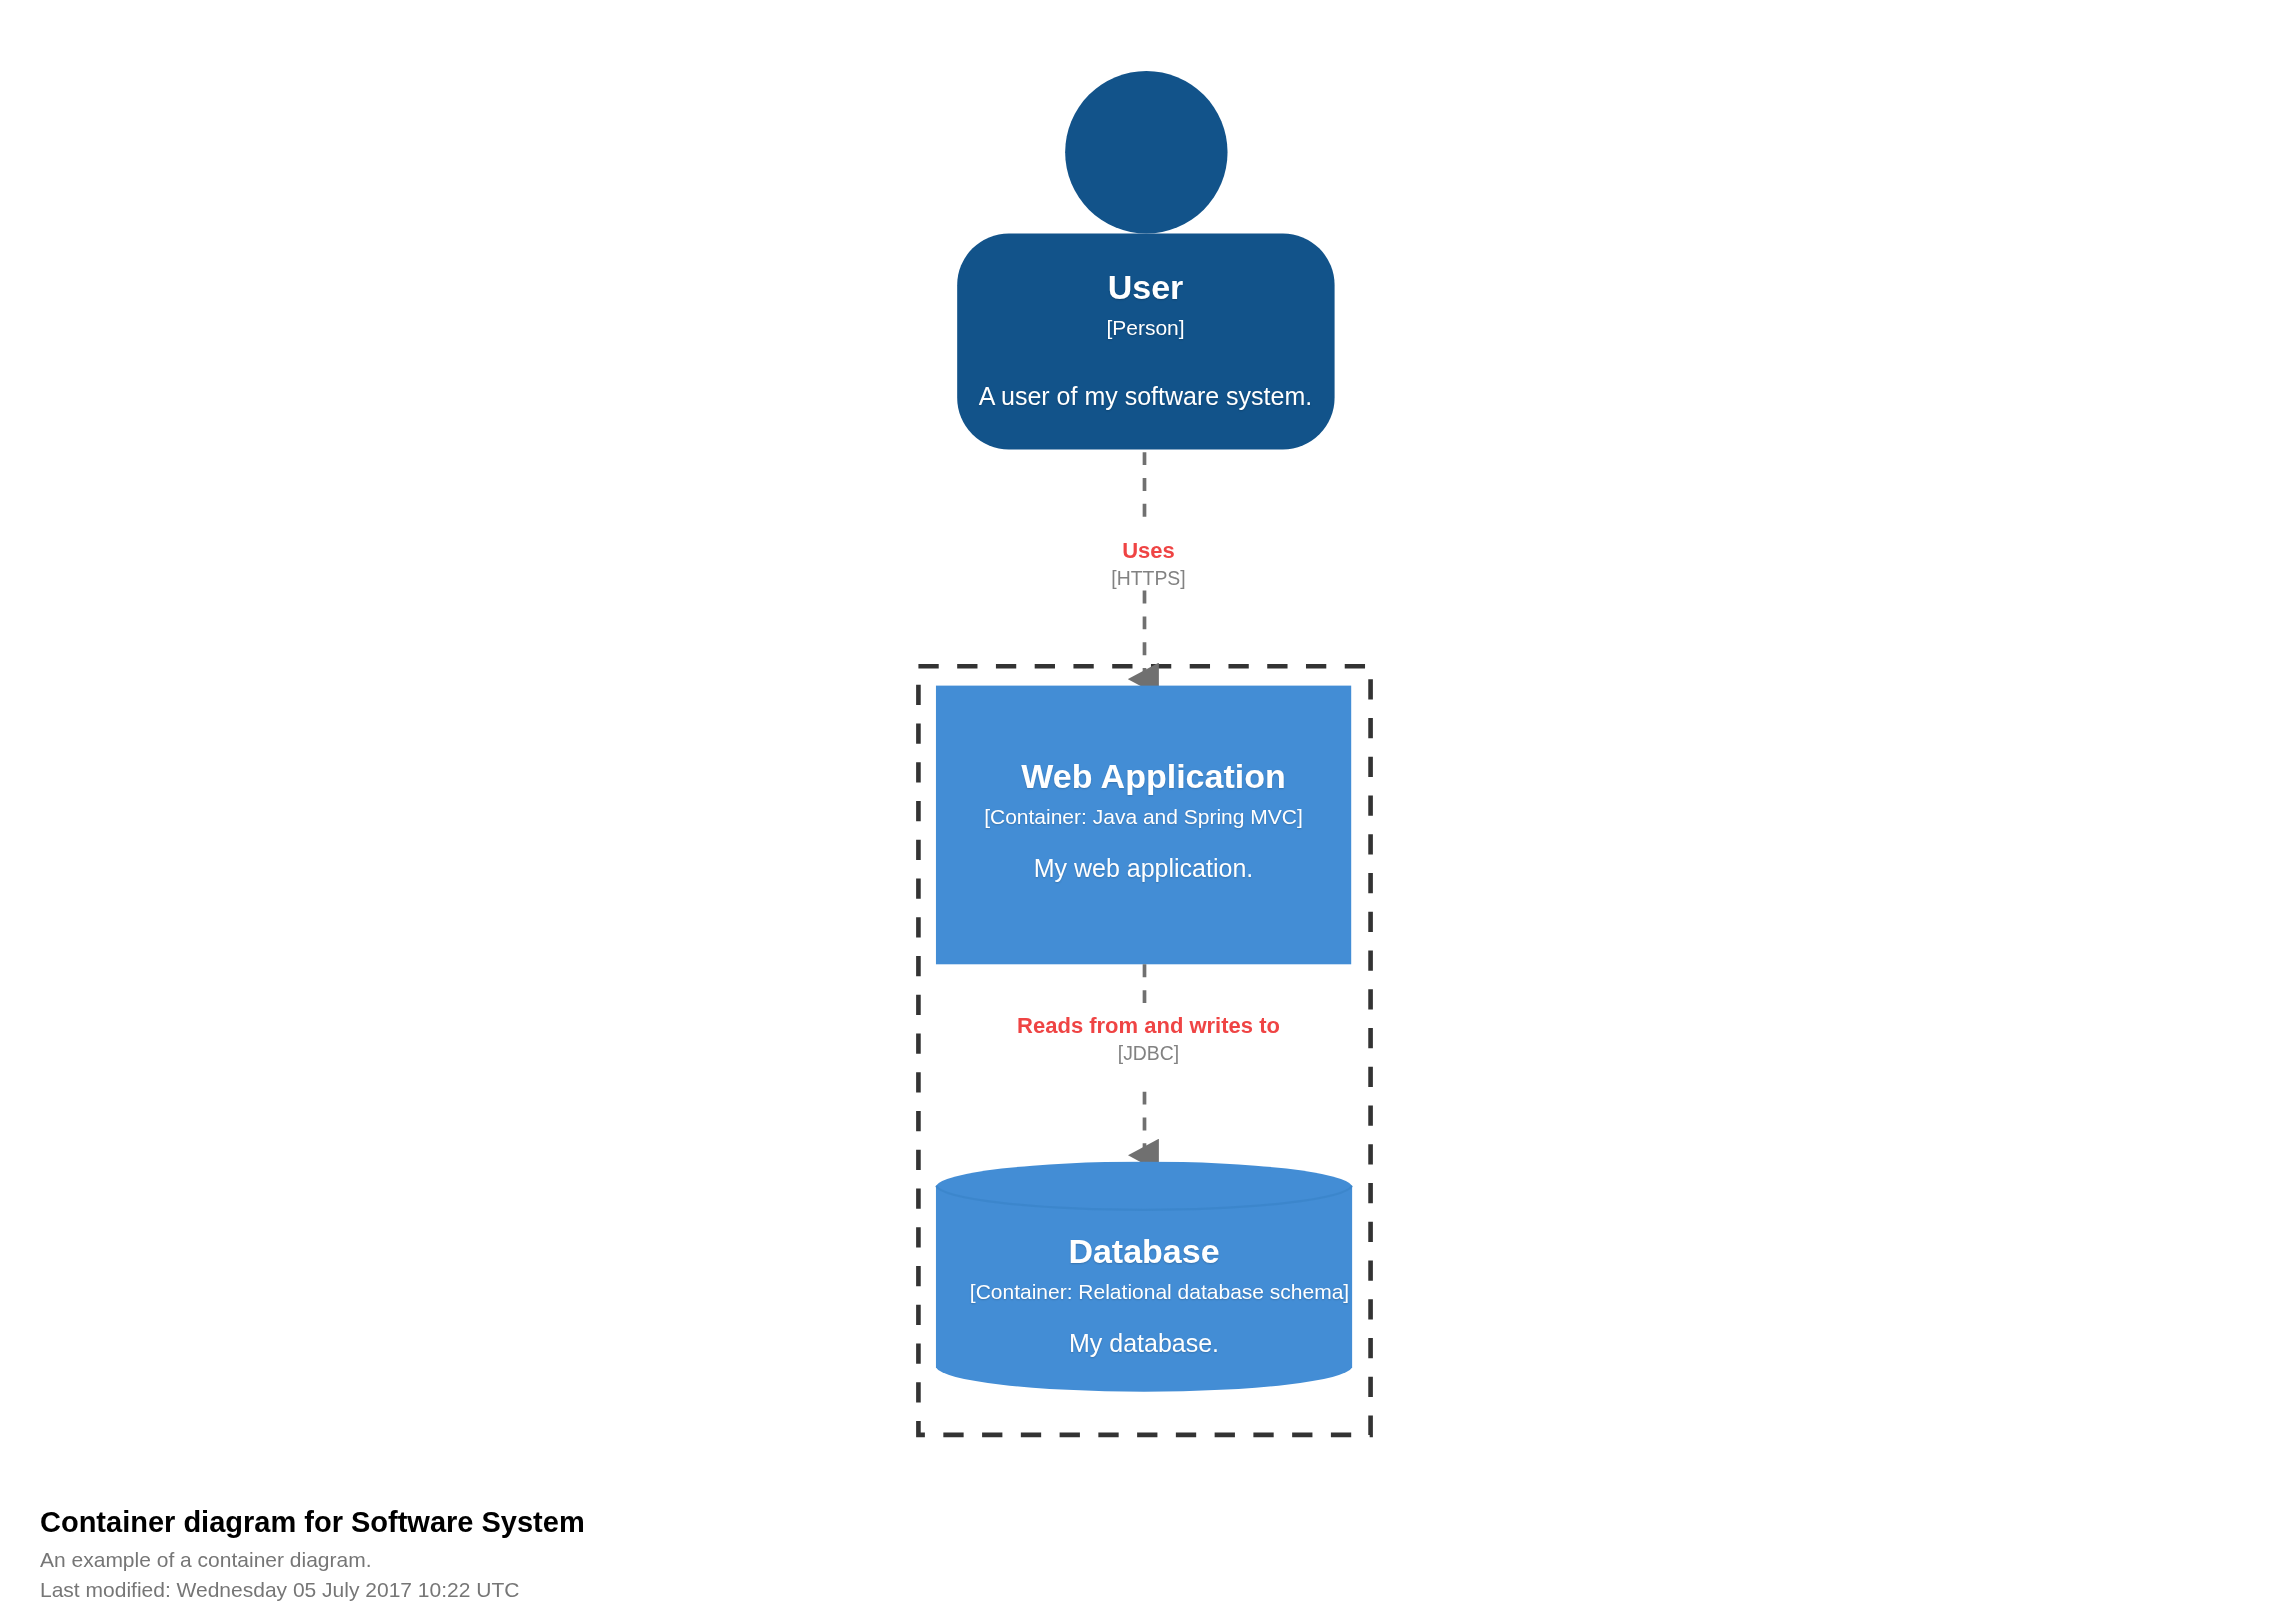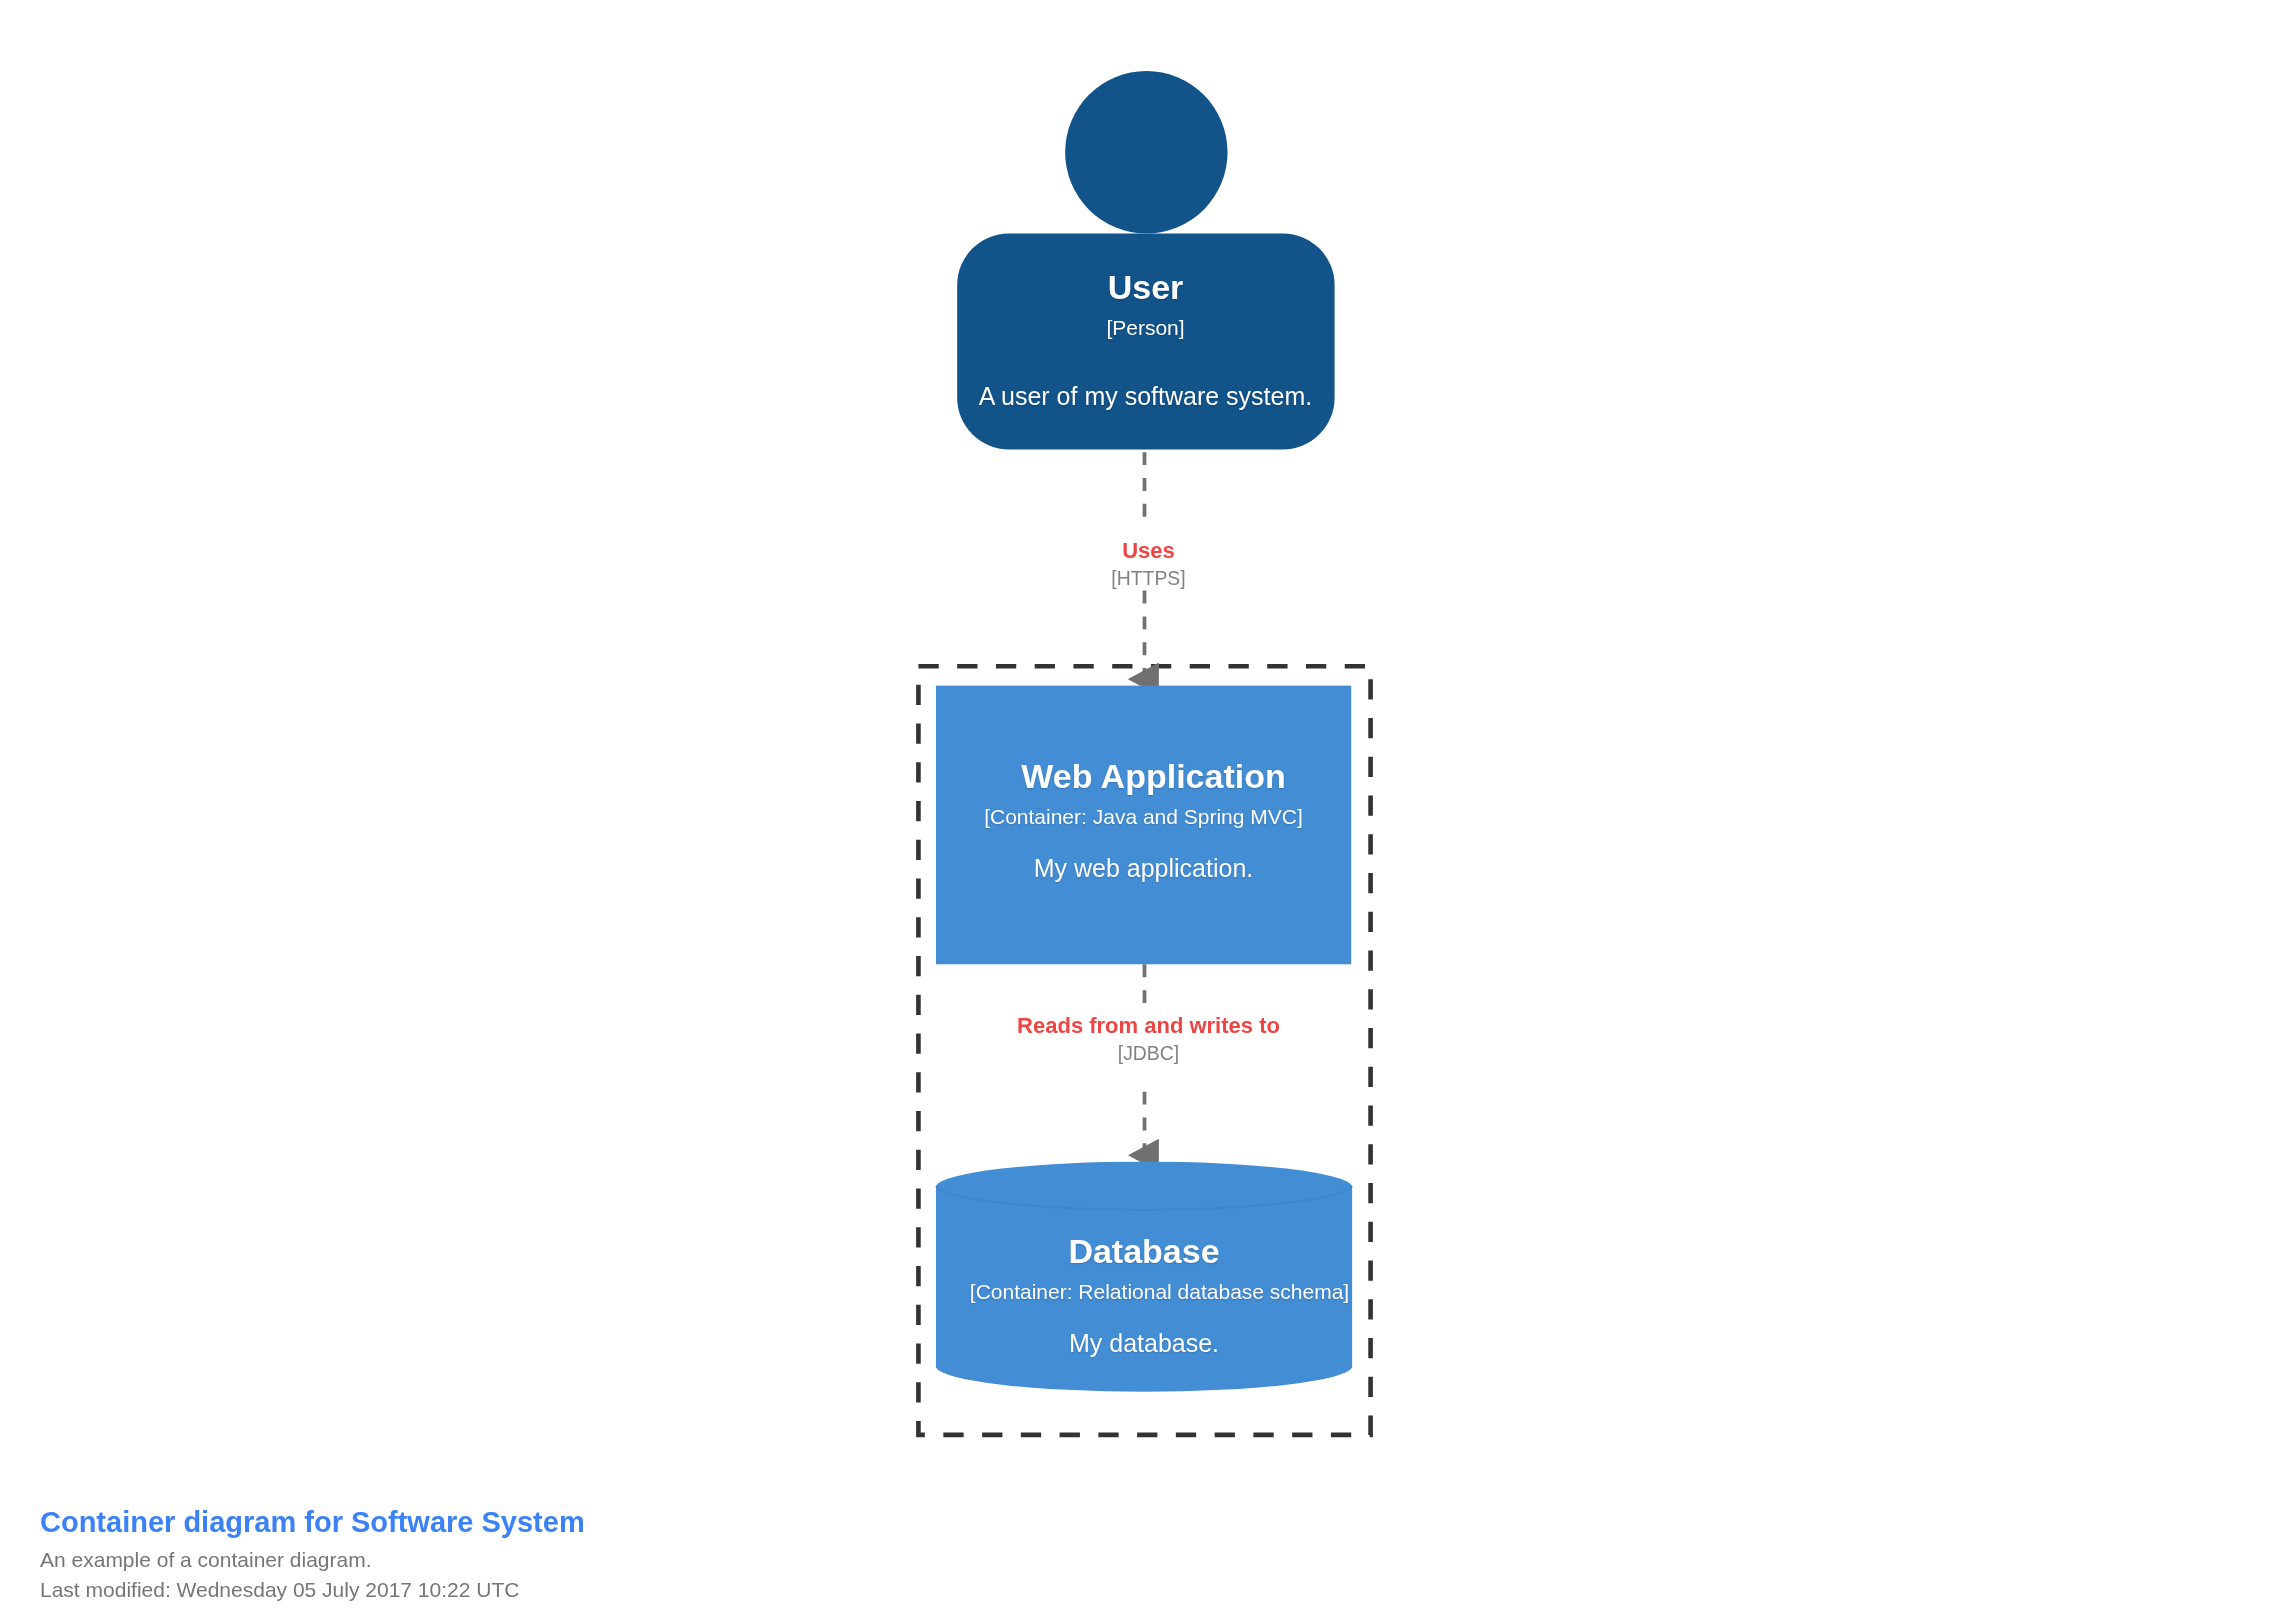--- a/index.html
+++ b/index.html
@@ -107,21 +107,21 @@
   
   #caption {
     position: absolute;
     left: 40px;
     top: 1504px;
     width: 1292px;
   }
   #caption .caption-title {
     font-size: 29px;
     font-weight: bold;
-    color: #3b82f6;
+    color: #000000;
     line-height: 1.3;
     margin: 0 0 3.7px 0;
   }
   #caption .caption-sub {
     font-size: 21px;
     color: #767676;
     line-height: 1.42;
   }
 </style>
 </head>

